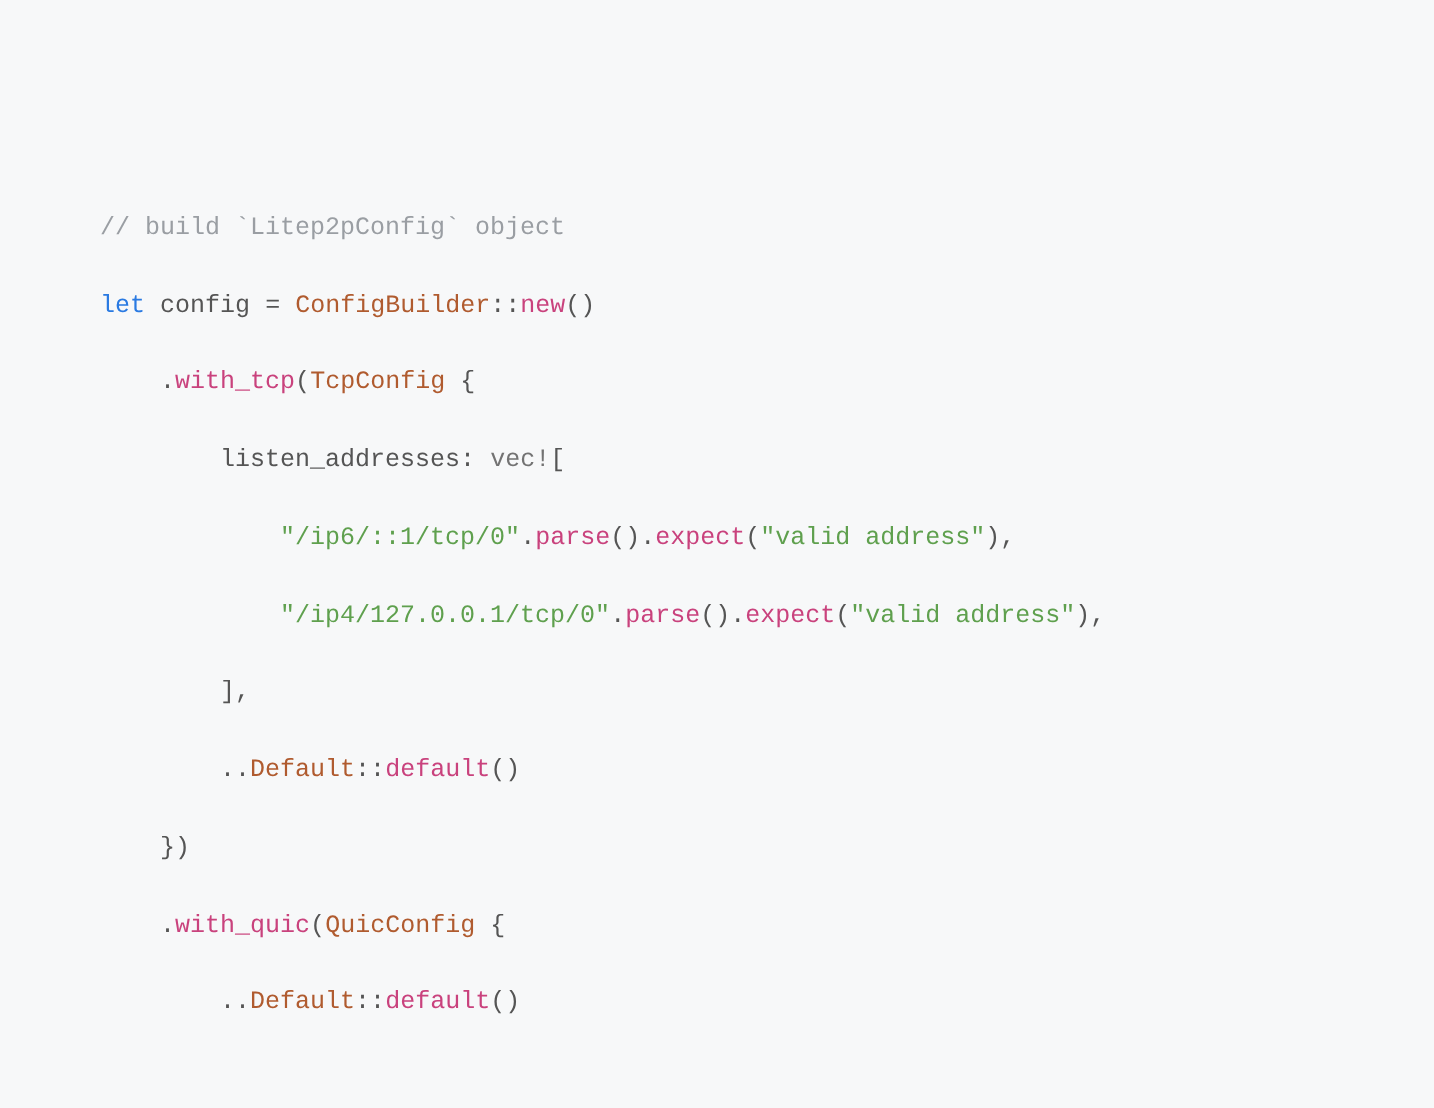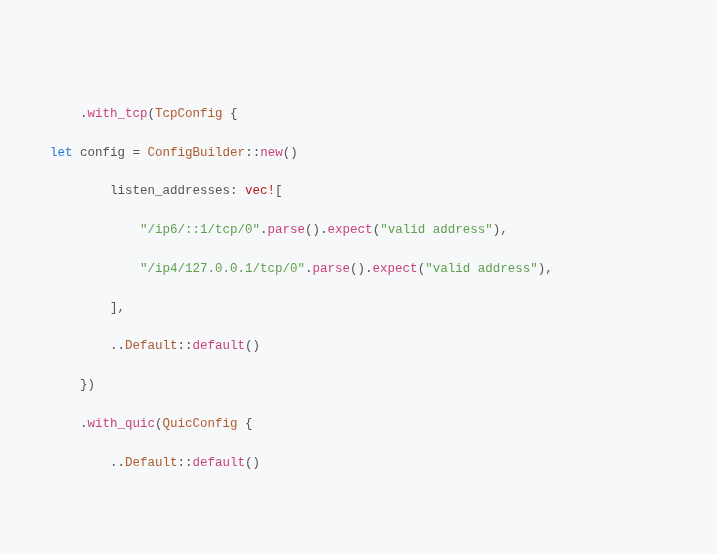--- a/index.html
+++ b/index.html
@@ -14,33 +14,34 @@
     overflow: hidden;
     width: 717px;
     height: 554px;
   }
   .line { display: block; }
   .cm  { color: #9a9ea3; }  
   .kw  { color: #2a7ae2; }  
   .id  { color: #555; }     
   .fn  { color: #c9427d; }  
   .ty  { color: #b05b2f; }  
-  .mac { color: #b91c1c; }  
+  .mac { color: #737373; }  
   .s   { color: #5fa04e; }  
   .op  { color: #555; }
   .pn  { color: #555; }
 </style>
 </head>
 <body>
 
 
 
 <div>
+<span class="line">    <span class="cm">// build `Litep2pConfig` object</span></span>
+<span class="line">    <span class="kw">let</span> <span class="id">config</span> <span class="op">=</span> <span class="ty">ConfigBuilder</span><span class="pn">::</span><span class="fn">new</span><span class="pn">()</span></span>
 <span class="line">        <span class="pn">.</span><span class="fn">with_tcp</span><span class="pn">(</span><span class="ty">TcpConfig</span> <span class="pn">{</span></span>
-<span class="line">    <span class="kw">let</span> <span class="id">config</span> <span class="op">=</span> <span class="ty">ConfigBuilder</span><span class="pn">::</span><span class="fn">new</span><span class="pn">()</span></span>
 <span class="line">            <span class="id">listen_addresses</span><span class="pn">:</span> <span class="mac">vec!</span><span class="pn">[</span></span>
 <span class="line">                <span class="s">"/ip6/::1/tcp/0"</span><span class="pn">.</span><span class="fn">parse</span><span class="pn">().</span><span class="fn">expect</span><span class="pn">(</span><span class="s">"valid address"</span><span class="pn">),</span></span>
 <span class="line">                <span class="s">"/ip4/127.0.0.1/tcp/0"</span><span class="pn">.</span><span class="fn">parse</span><span class="pn">().</span><span class="fn">expect</span><span class="pn">(</span><span class="s">"valid address"</span><span class="pn">),</span></span>
 <span class="line">            <span class="pn">],</span></span>
 <span class="line">            <span class="pn">..</span><span class="ty">Default</span><span class="pn">::</span><span class="fn">default</span><span class="pn">()</span></span>
 <span class="line">        <span class="pn">})</span></span>
 <span class="line">        <span class="pn">.</span><span class="fn">with_quic</span><span class="pn">(</span><span class="ty">QuicConfig</span> <span class="pn">{</span></span>
 <span class="line">            <span class="pn">..</span><span class="ty">Default</span><span class="pn">::</span><span class="fn">default</span><span class="pn">()</span></span>
 
 

